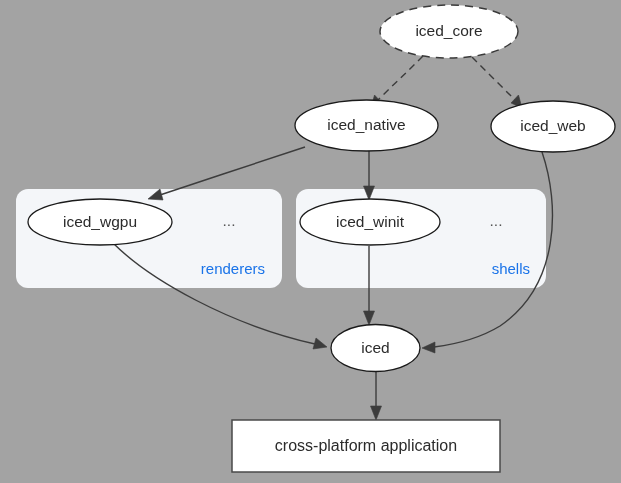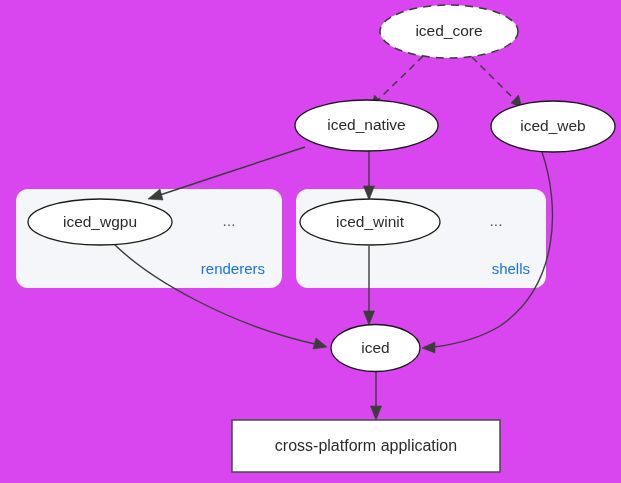--- a/index.html
+++ b/index.html
@@ -7,21 +7,21 @@
     padding: 0;
     background: #ffffff;
   }
   body {
     font-family: "Liberation Sans", sans-serif;
   }
   #diagram-root {
     position: relative;
     width: 621px;
     height: 483px;
-    background: #d946ef;
+    background: #a3a3a3;
     overflow: hidden;
   }
   #graph-svg {
     position: absolute;
     left: 0;
     top: 0;
     width: 621px;
     height: 483px;
   }
   .node-ellipse {

